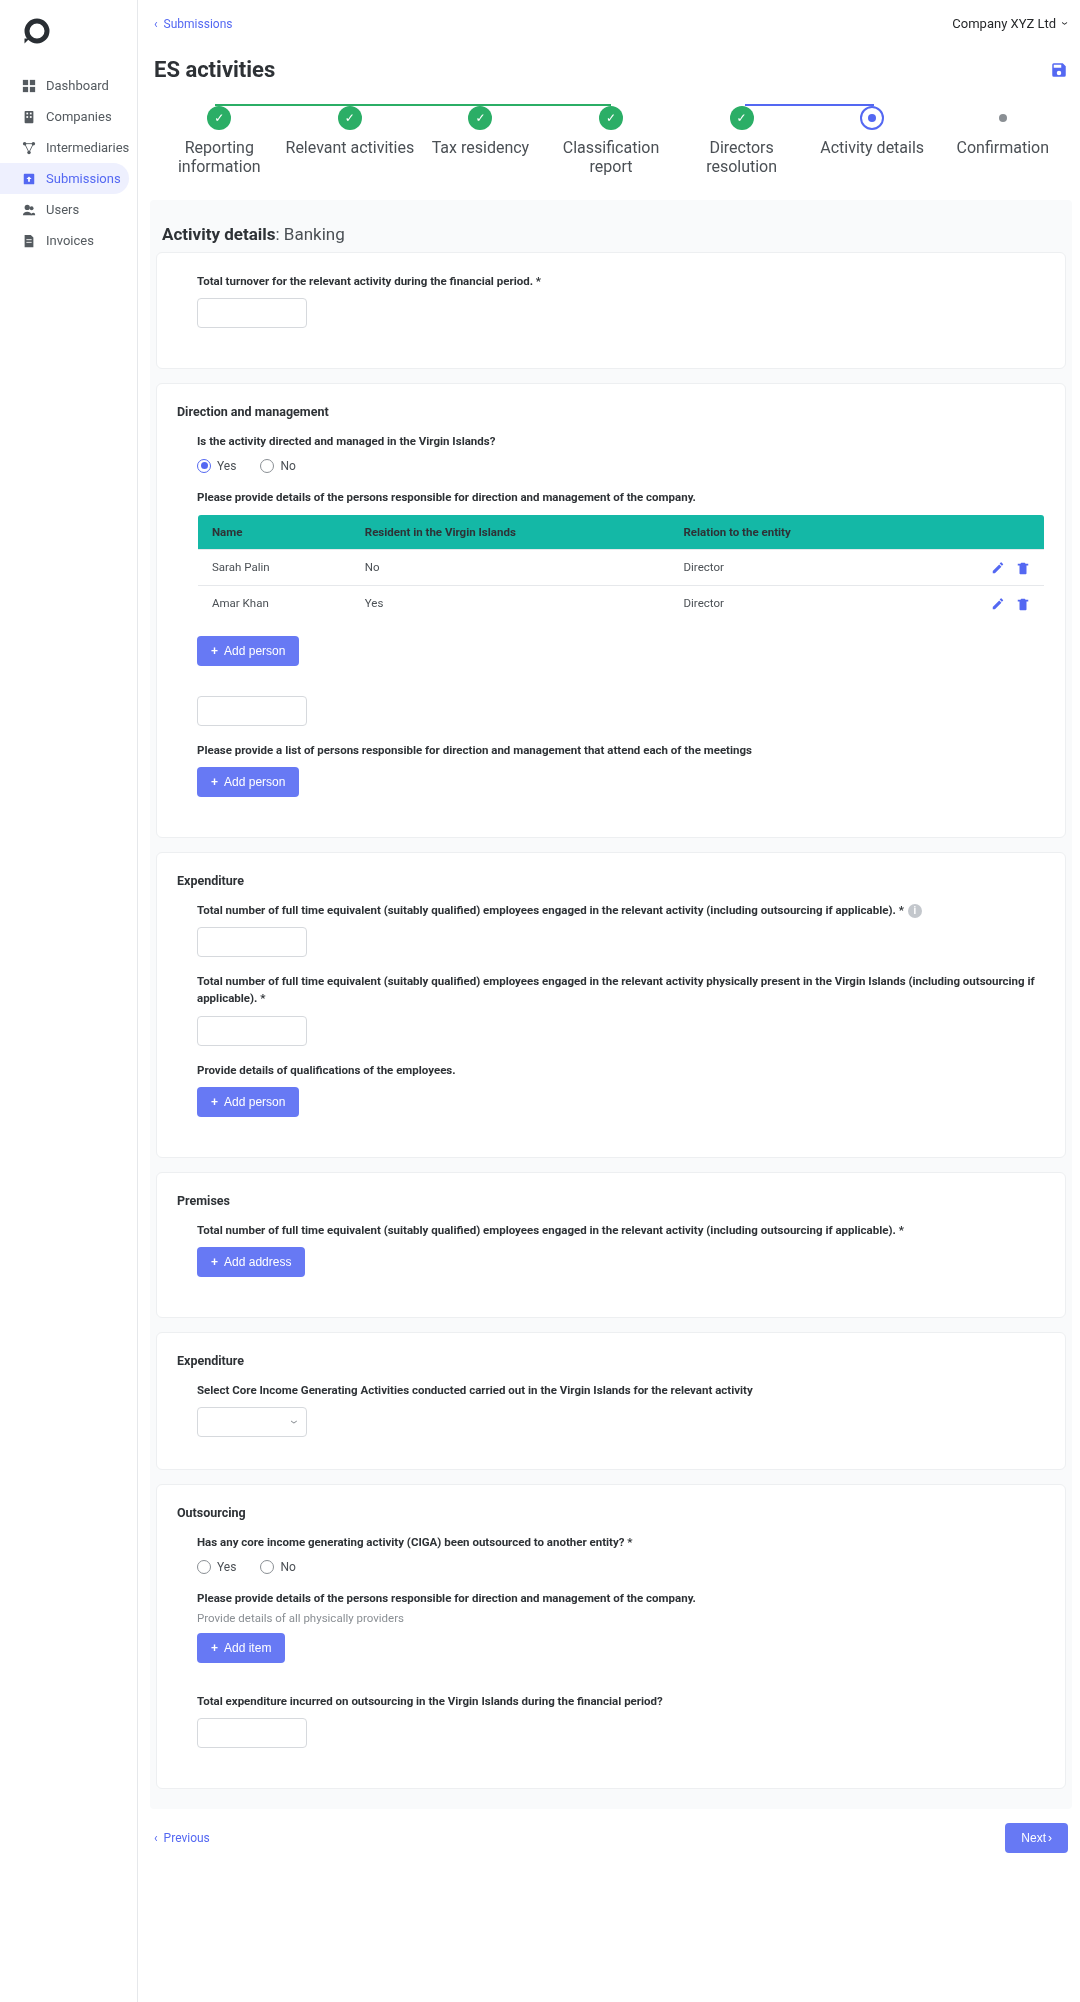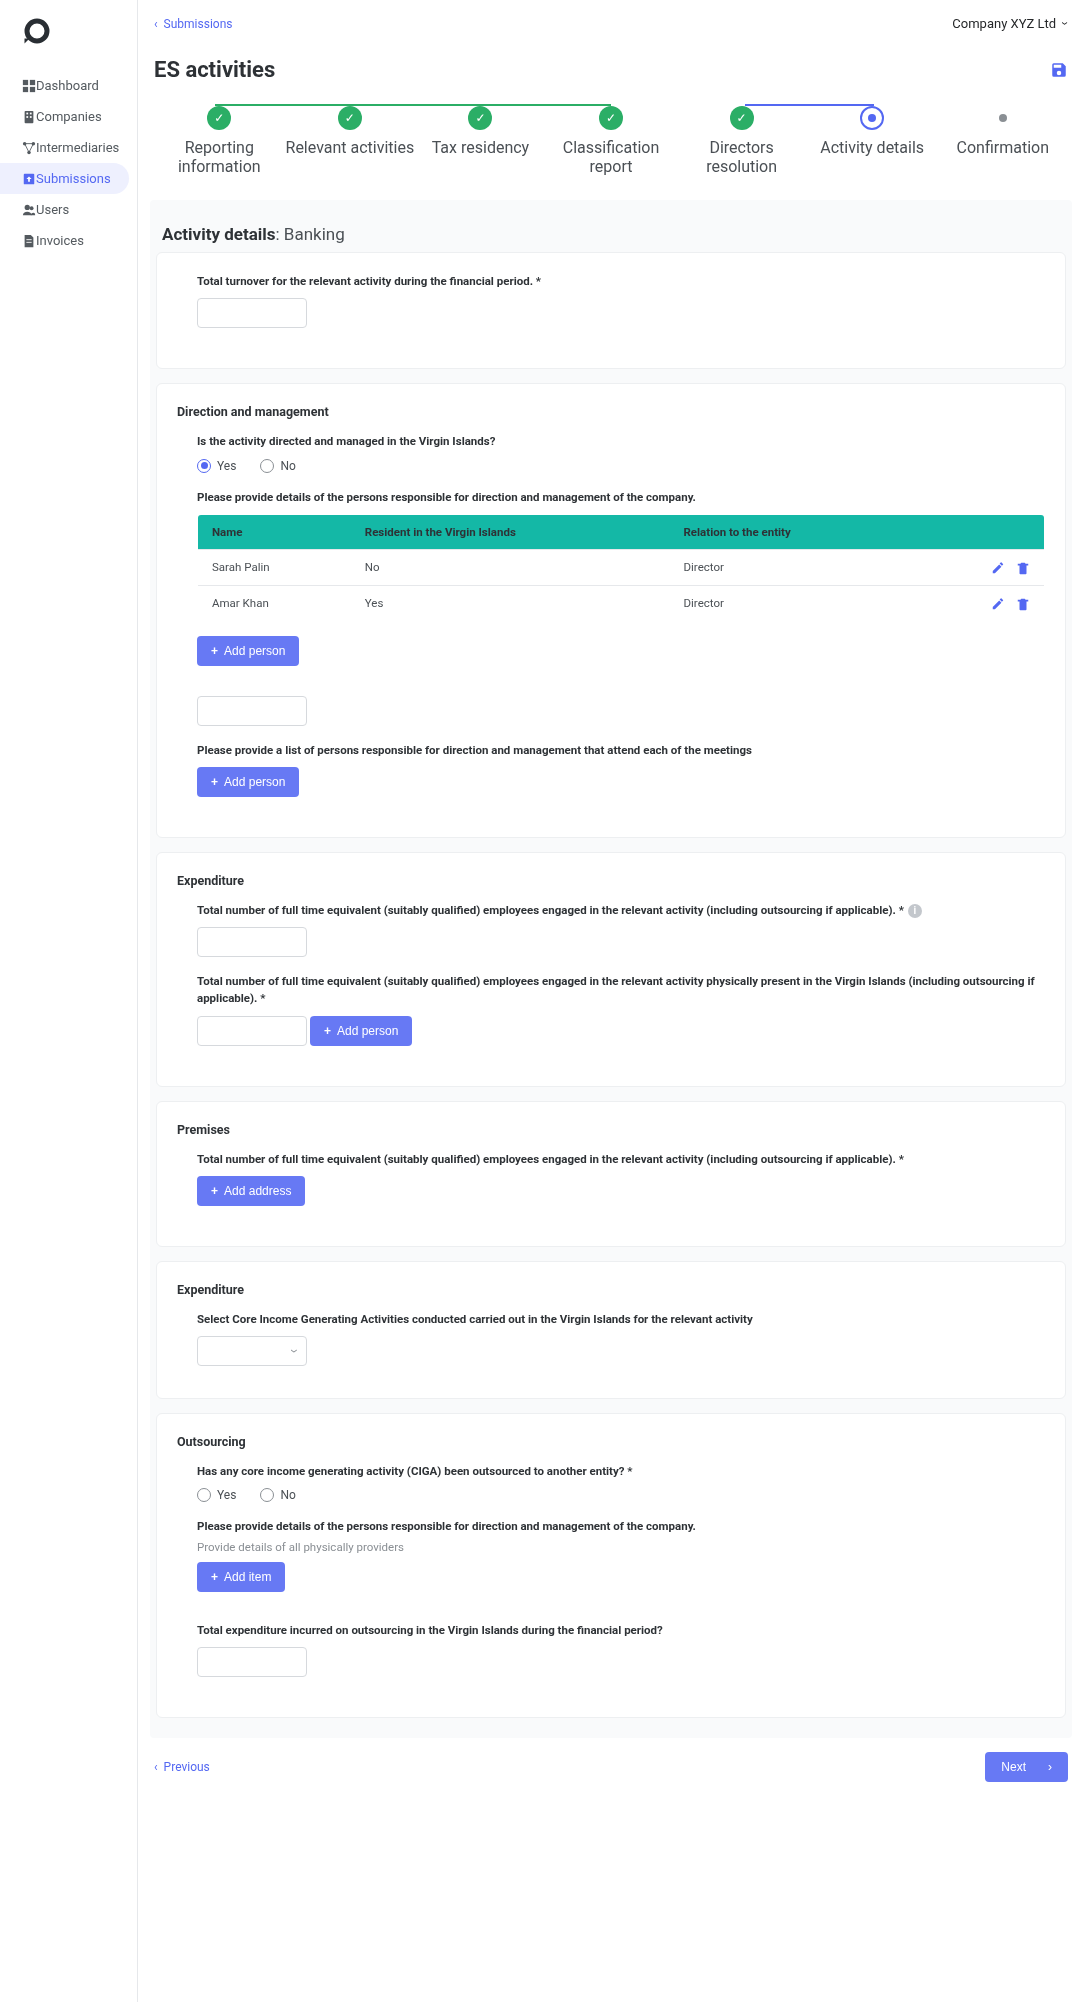--- a/index.html
+++ b/index.html
@@ -1,21 +1,21 @@
 <!DOCTYPE html>
 <html><head>
 <meta charset="utf-8">
 <style>
 * { box-sizing: border-box; margin: 0; padding: 0; }
 body { font-family: -apple-system, BlinkMacSystemFont, "Segoe UI", Roboto, sans-serif; font-size: 12px; color: #333; background: #fff; }
 .layout { display: flex; min-height: 100vh; }
 .sidebar { width: 138px; border-right: 1px solid #e6e8eb; padding: 16px 0; }
 .logo { width: 30px; height: 30px; margin: 0 0 24px 22px; }
 .logo svg { width: 100%; height: 100%; }
-.nav-item { display: flex; align-items: center; padding: 8px 14px 8px 22px; font-size: 13px; color: #545A5F; cursor: pointer; }
+.nav-item { display: flex; align-items: center; padding: 8px 14px 8px 22px; font-size: 13px; color: #545A5F; cursor: pointer; gap: 10px; }
 .nav-item.active { background: #eef0fe; color: #5468F2; border-radius: 0 20px 20px 0; margin-right: 8px; }
 .nav-icon { width: 14px; height: 14px; display: inline-flex; align-items: center; justify-content: center; }
 .main { flex: 1; padding: 16px 8px 16px 12px; background: #fff; }
 .topbar { display: flex; align-items: center; justify-content: space-between; padding: 0 4px 8px 4px; }
 .back-link { color: #5468F2; font-size: 12px; display: flex; align-items: center; gap: 6px; cursor: pointer; }
 .company-select { font-size: 13px; color: #26282A; display: flex; align-items: center; gap: 8px; cursor: pointer; }
 .header-row { display: flex; align-items: center; justify-content: space-between; padding: 18px 4px 10px 4px; }
 .page-title { font-size: 22px; font-weight: 700; color: #2E3236; }
 .save-icon { color: #5468F2; width: 18px; height: 18px; cursor: pointer; }
 .stepper { display: flex; align-items: flex-start; justify-content: space-between; padding: 14px 4px 24px 4px; position: relative; }
@@ -52,21 +52,21 @@
 .table th { font-weight: 700; color: #2E3236; background: #14b8a6; }
 .table td { color: #4B5055; }
 .table tr:last-child td { border-bottom: none; }
 .row-actions { text-align: right !important; white-space: nowrap; }
 .row-actions span { color: #5468F2; cursor: pointer; margin-left: 8px; display: inline-flex; width: 14px; height: 14px; vertical-align: middle; }
 .btn { background: #6779F4; color: #fff; border: none; border-radius: 4px; padding: 8px 14px; font-size: 12px; cursor: pointer; display: inline-flex; align-items: center; gap: 6px; margin-bottom: 16px; }
 .btn .plus { font-weight: 700; }
 .info-icon { display: inline-flex; width: 14px; height: 14px; border-radius: 50%; background: #c3c7cc; color: #fff; align-items: center; justify-content: center; font-size: 10px; font-weight: 700; margin-left: 4px; vertical-align: middle; }
 .footer-nav { display: flex; justify-content: space-between; align-items: center; padding: 14px 4px 4px 4px; }
 .prev-link { color: #5468F2; font-size: 12px; cursor: pointer; display: flex; align-items: center; gap: 6px; }
-.next-btn { background: #6779F4; color: #fff; border: none; border-radius: 4px; padding: 8px 16px; font-size: 12px; cursor: pointer; display: flex; align-items: center; gap: 22px; }
+.next-btn { background: #6779F4; color: #fff; border: none; border-radius: 4px; padding: 8px 16px; font-size: 12px; cursor: pointer; display: flex; align-items: center; gap: 2px; }
 .spacer { height: 14px; }
 </style>
 </head>
 <body>
 
 <div class="layout">
   <aside class="sidebar">
     <div class="logo">
       <svg viewBox="0 0 24 24">
           <path fill="#292E33" d="M12 2a10 10 0 1 0 10 10A10 10 0 0 0 12 2zm0 4a6 6 0 1 1-6 6 6 6 0 0 1 6-6z"></path>
@@ -285,20 +285,21 @@
 
       <div class="card">
         <div class="card-title">Expenditure</div>
         <div class="field-indent">
           <div class="field-label"><span>Total number of full time equivalent (suitably qualified) employees engaged in the relevant activity (including outsourcing if applicable). *</span><span class="info-icon">i</span></div>
           <input class="text-input" type="text" style="">
 
           <div class="field-label">Total number of full time equivalent (suitably qualified) employees engaged in the relevant activity physically present in the Virgin Islands (including outsourcing if applicable). *</div>
           <input class="text-input" type="text" style="">
 
+          <div class="field-label">Provide details of qualifications of the employees.</div>
           <button class="btn">
               <span class="plus">+</span>
               <span>Add person</span>
             </button>
         </div>
       </div>
 
       <div class="card">
         <div class="card-title">Premises</div>
         <div class="field-indent">

